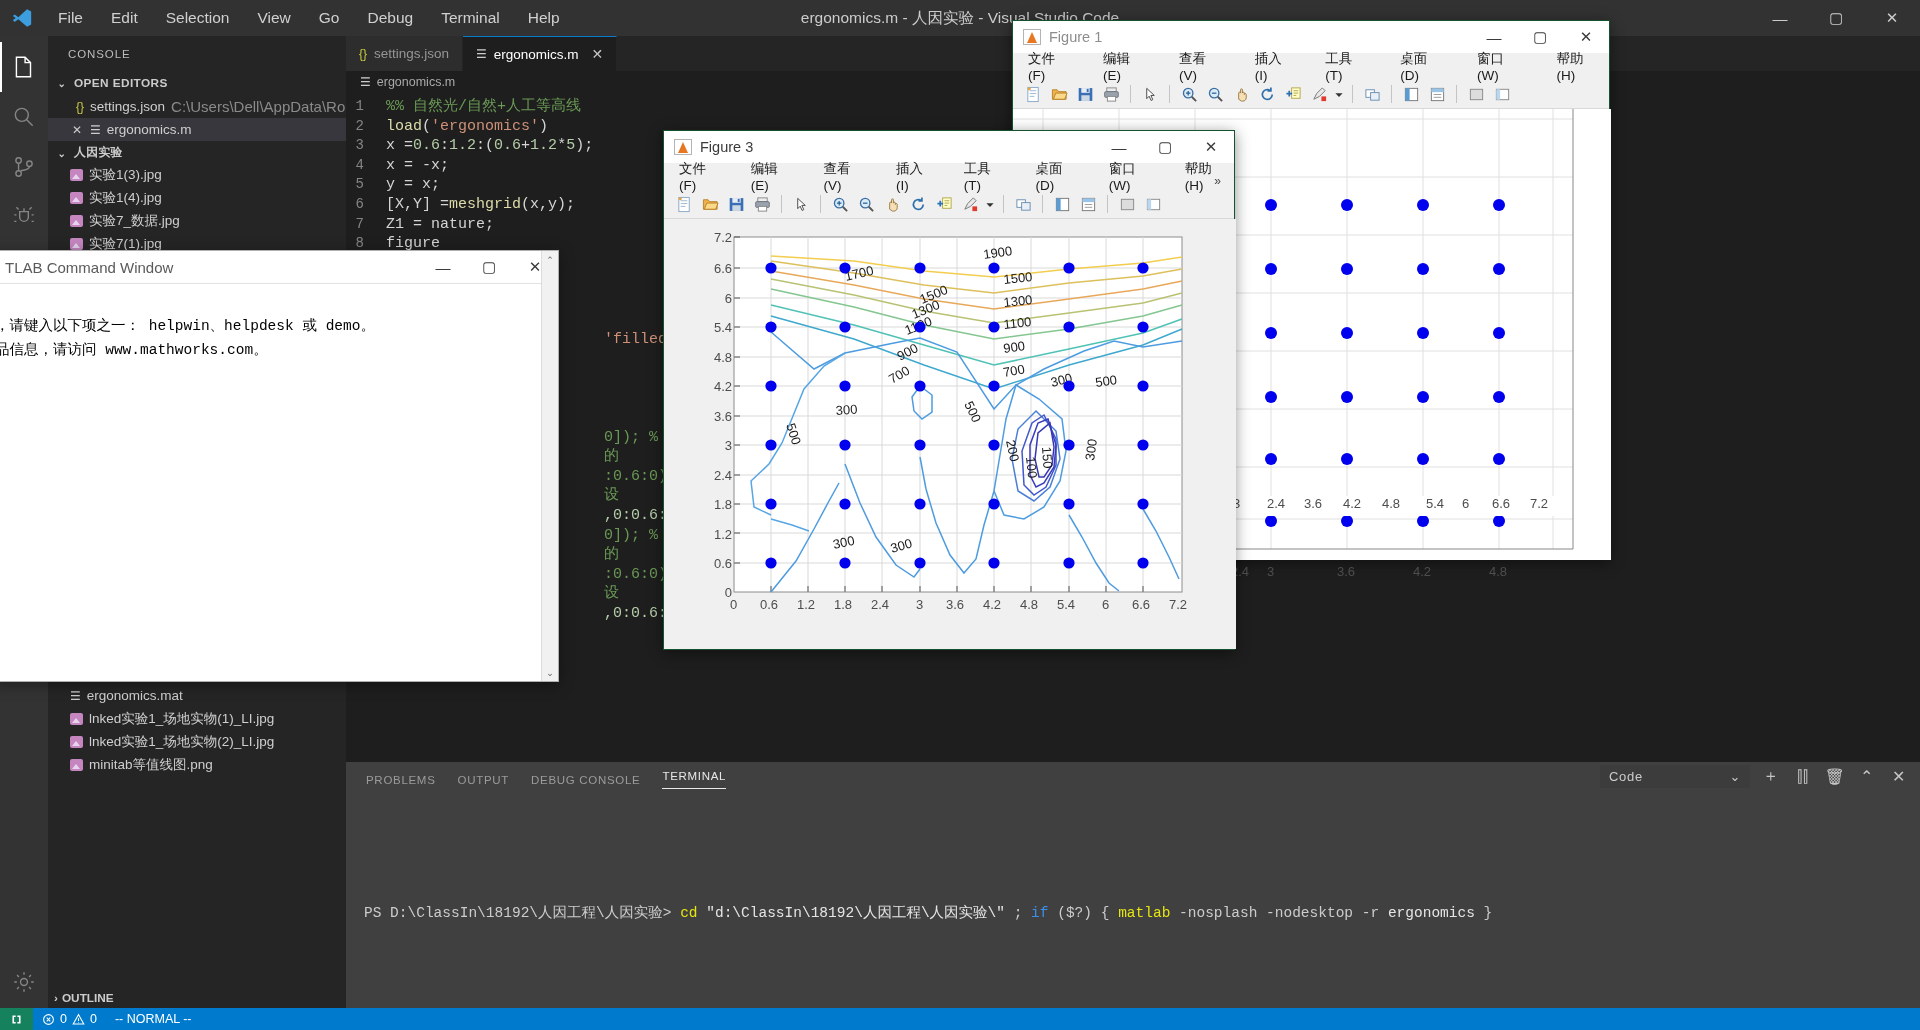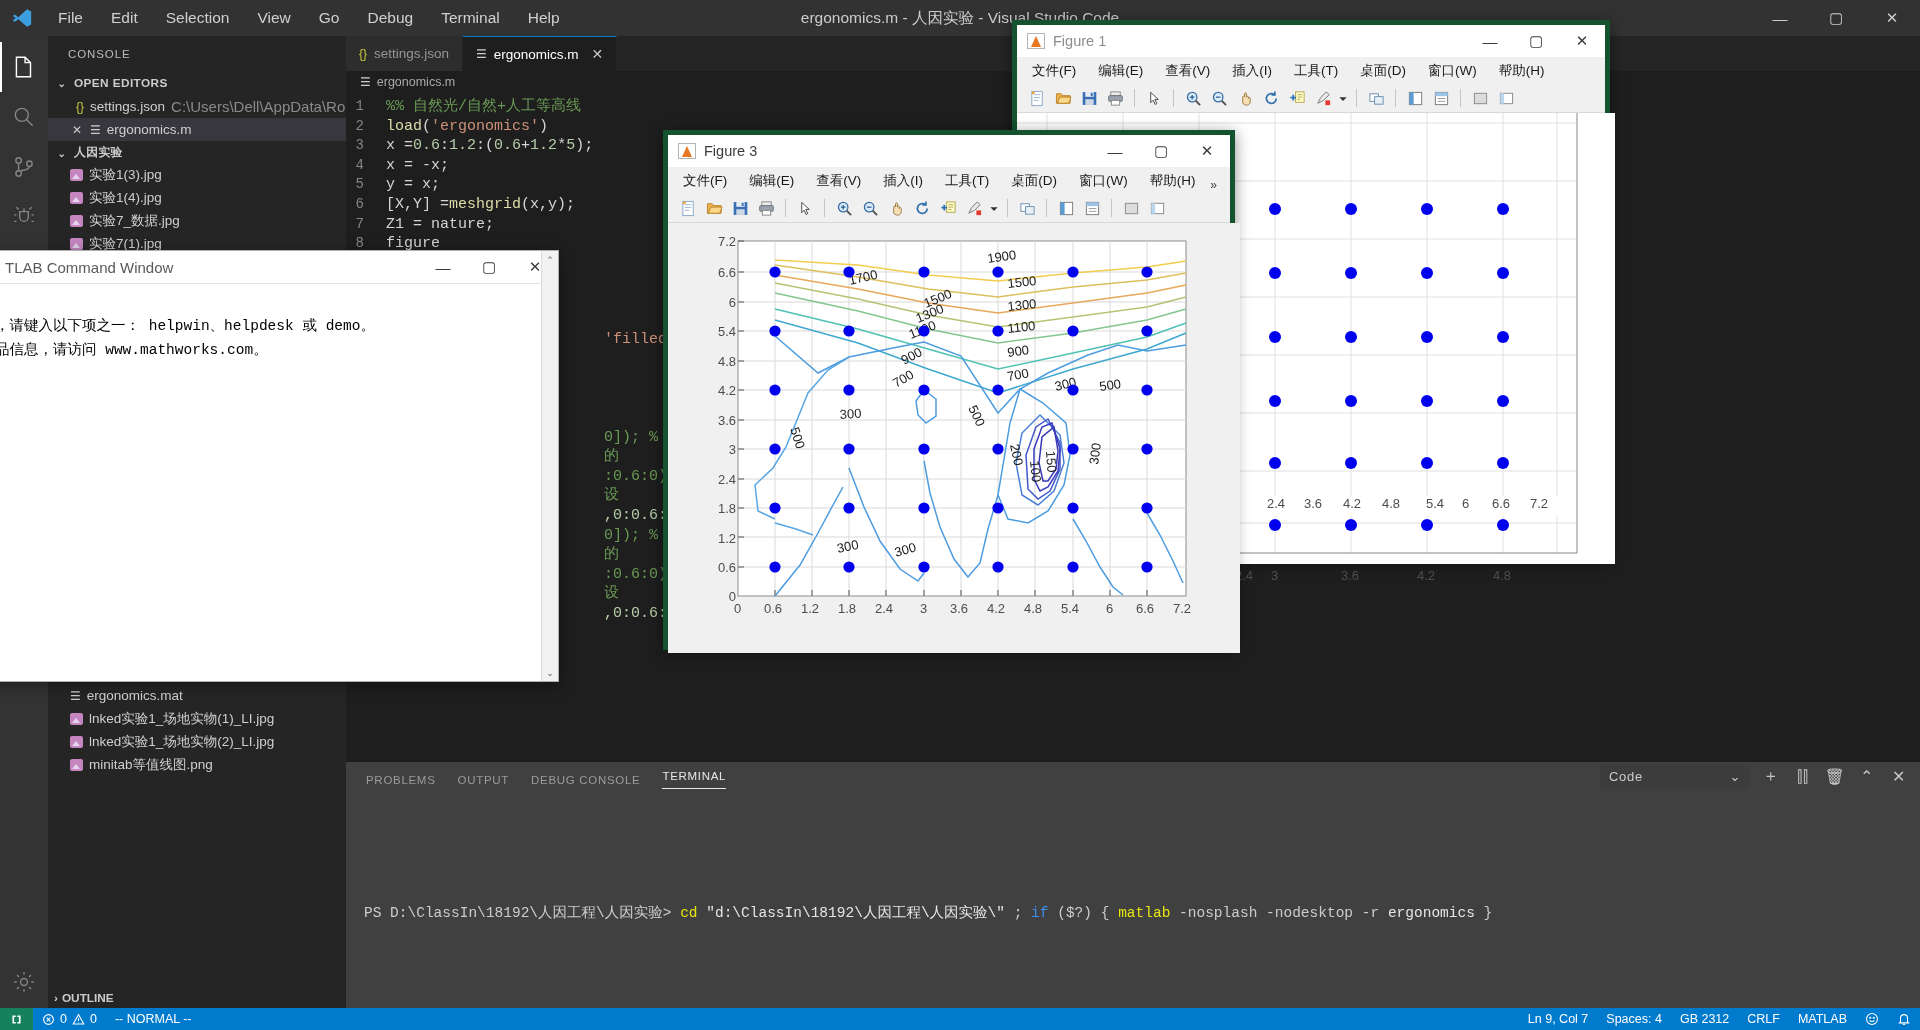--- a/index.html
+++ b/index.html
@@ -90,33 +90,33 @@
   .t-gry { color:#cccccc; }
 
   
   .statusbar { position:absolute; left:0; bottom:0; width:1920px; height:22px; background:#007acc;
     display:flex; align-items:center; color:#ffffff; font-size:12.5px; }
   .sbitem { padding:0 9px; height:22px; display:flex; align-items:center; gap:5px; }
   .sbright { margin-left:auto; display:flex; align-items:center; }
   .sbrem { background:#16825d; padding:0 10px; height:22px; display:flex; align-items:center; }
 
   
-  .mwin { position:absolute; background:#86efac; border:5px solid #14532d;
+  .mwin { position:absolute; background:#86efac; border:1px solid #14532d;
     box-shadow:0 3px 14px rgba(0,0,0,.45); }
   .mtitle { height:32px; background:#ffffff; display:flex; align-items:center;
     padding-left:10px; font-size:14.5px; color:#3b3b3b; }
   .mtitle .mi { width:18px; height:16px; margin-right:8px; position:relative; flex:none;
     background:#ffffff; border:1px solid #b4b4b4; }
   .mtitle .mi:after { content:""; position:absolute; left:3px; top:2px; width:0; height:0;
     border-left:5px solid transparent; border-right:5px solid transparent; border-bottom:11px solid #e87722; }
   .mbtns { margin-left:auto; display:flex; height:32px; }
   .mbtns div { width:46px; display:flex; align-items:center; justify-content:center;
     font-size:15px; color:#3b3b3b; }
   .mmenu { height:27px; background:#f0f0f0; display:flex; align-items:center;
-    padding-left:8px; gap:8px; font-size:13.5px; color:#1a1a1a; }
+    padding-left:8px; gap:17px; font-size:13.5px; color:#1a1a1a;justify-content:flex-end; }
   .mmenu div { padding:3px 7px; }
   .mtool { height:29px; background:#f0f0f0; display:flex; align-items:center;
     padding-left:8px; gap:2px; border-bottom:1px solid #d9d9d9; }
   .tbtn { width:24px; height:24px; display:flex; align-items:center; justify-content:center; }
   .tbtn svg { width:17px; height:17px; }
   .tsep { width:1px; height:18px; background:#c4c4c4; margin:0 5px; }
   .mcanvas { background:#ffffff; position:relative; }
 
   
   .cmdwin { position:absolute; background:#ffffff; border:1px solid #b0b0b0;
@@ -391,41 +391,20 @@
           <path d="M5.8 5.8 10.2 10.2M10.2 5.8 5.8 10.2"></path>
         </svg>
       <span>0</span>
       <svg viewBox="0 0 16 16" width="13" height="13" fill="none" stroke="#fff" stroke-width="1.3">
           <path d="M8 2 14.5 13.5h-13z"></path>
           <path d="M8 6.5v3.2M8 11.5v.6"></path>
         </svg>
       <span>0</span>
     </div>
     <div class="sbitem">-- NORMAL --</div>
-    <div class="sbright">
-      <div class="sbitem">Ln 9, Col 7</div>
-      <div class="sbitem">Spaces: 4</div>
-      <div class="sbitem">GB 2312</div>
-      <div class="sbitem">CRLF</div>
-      <div class="sbitem">MATLAB</div>
-      <div class="sbitem">
-        <svg viewBox="0 0 16 16" width="14" height="14" fill="none" stroke="#fff" stroke-width="1.2">
-            <circle cx="8" cy="8" r="6.2"></circle>
-            <circle cx="6" cy="6.6" r=".6" fill="#fff"></circle>
-            <circle cx="10" cy="6.6" r=".6" fill="#fff"></circle>
-            <path d="M5.4 9.6a3.2 3.2 0 0 0 5.2 0"></path>
-          </svg>
-      </div>
-      <div class="sbitem">
-        <svg viewBox="0 0 16 16" width="14" height="14" fill="none" stroke="#fff" stroke-width="1.2">
-            <path d="M4 11V7a4 4 0 0 1 8 0v4l1.2 1.4H2.8z"></path>
-            <path d="M6.6 13.4a1.6 1.6 0 0 0 2.8 0"></path>
-          </svg>
-      </div>
-    </div>
   </div>
 </div>
 
 <div class="cmdwin" style="left:-8px; top:250px; width:567px; height:432px;">
   <div class="cmdtitle">
     <span>TLAB Command Window</span>
     <div class="mbtns">
       <div>—</div>
       <div>▢</div>
       <div>✕</div>

